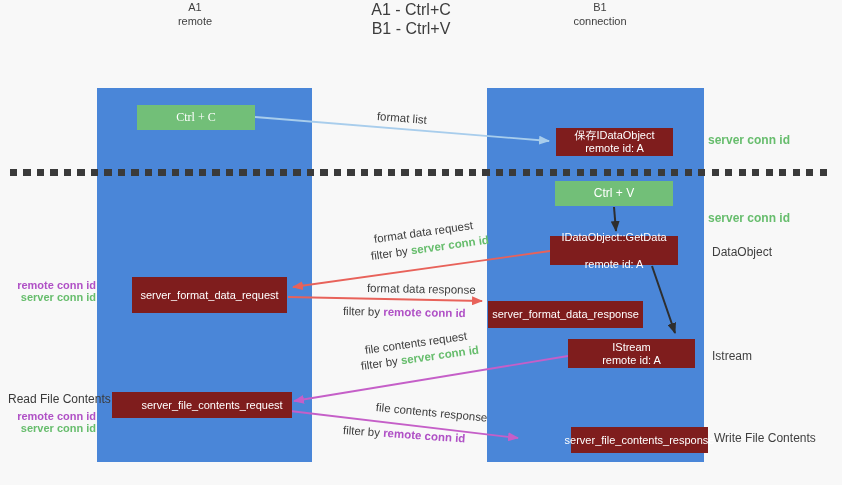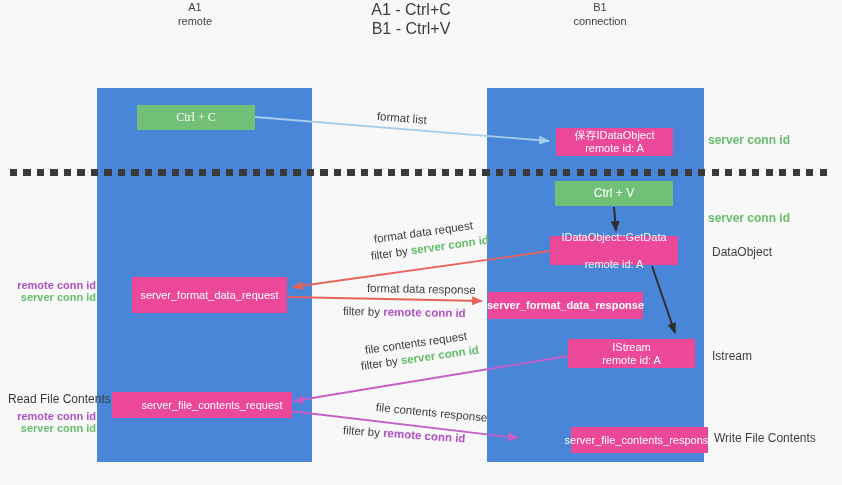--- a/index.html
+++ b/index.html
@@ -32,28 +32,28 @@
           background:repeating-linear-gradient(90deg,#3a3a3a 0 7px,rgba(0,0,0,0) 7px 13.5px);}
 
   
   .arrows{position:absolute;left:0;top:0;width:842px;height:485px;z-index:3;pointer-events:none;}
 
   
   .node{position:absolute;display:flex;flex-direction:column;align-items:center;
         justify-content:center;color:#fff;text-align:center;z-index:4;
         font-size:11px;line-height:13px;white-space:nowrap;}
   .node.green{background:#72bf78;font-size:12px;}
-  .node.orange{background:#ec4899;}
+  .node.orange{background:#7f1d1d;}
 
   #box-ctrl-c{left:137px;top:105px;width:118px;height:25px;font-family:Liberation Serif, serif;}
   #box-save{left:556px;top:128px;width:117px;height:28px;}
   #box-ctrl-v{left:555px;top:181px;width:118px;height:25px;}
   #box-getdata{left:550px;top:236px;width:128px;height:29px;gap:14px;}
   #box-format-req{left:132px;top:277px;width:155px;height:36px;align-items:center;}
-  #box-format-resp{left:488px;top:292px;width:155px;height:27px;font-weight:bold;}
+  #box-format-resp{left:488px;top:301px;width:155px;height:27px;}
   #box-istream{left:568px;top:339px;width:127px;height:29px;}
   #box-file-req{left:112px;top:392px;width:160px;height:26px;padding-left:20px;}
   #box-file-resp{left:524px;top:427px;width:137px;height:26px;margin-left:47px;}
 
   
   .side-label{position:absolute;z-index:5;white-space:nowrap;font-size:12px;color:#3f3f3f;}
   .green-text{color:#67bd6d;font-weight:bold;}
   .purple-text{color:#b051c6;font-weight:bold;}
   #sl-server-1{left:708px;top:133px;}
   #sl-server-2{left:708px;top:211px;}

